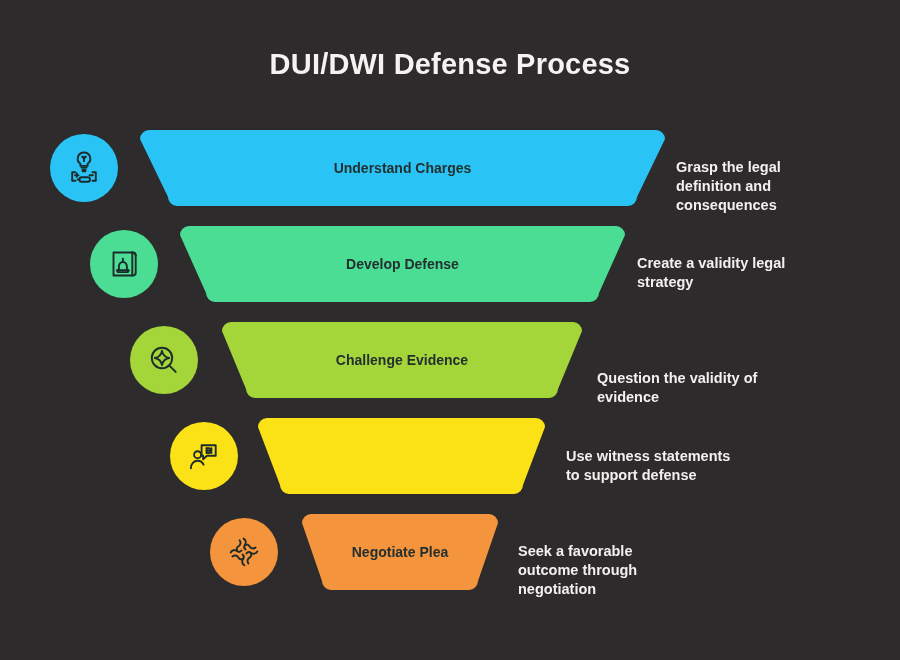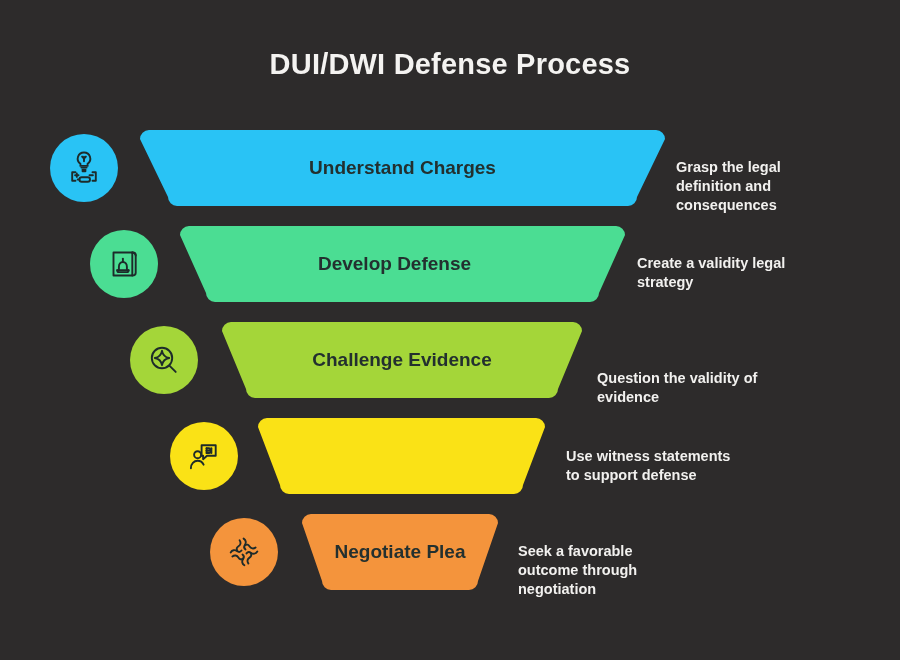--- a/index.html
+++ b/index.html
@@ -58,21 +58,21 @@
     display: block;
     width: 100%;
     height: 100%;
   }
   .bar-label {
     position: absolute;
     top: 0;
     height: 76px;
     line-height: 76px;
     color: #23302f;
-    font-size: 19px;
+    font-size: 14px;
     font-weight: bold;
     text-align: center;
     white-space: nowrap;
     pointer-events: none;
   }
   .desc {
     position: absolute;
     color: #f2f1ef;
     font-size: 14.5px;
     line-height: 19px;
@@ -123,21 +123,21 @@
             <path d="M14.9 25.9v-3.1c0-2.6 1.6-4.8 4-4.8s4 2.2 4 4.8v3.1"></path>
             <path d="M18.9 18v-3.4"></path>
             <path d="M13.2 26.2a1.9 1.9 0 0 0 1.9 1.9h7.6a1.9 1.9 0 0 0 1.9-1.9"></path>
           </svg>
         </div>
         <div class="bar" style="left: 180px; width: 445px;">
           <svg viewBox="0 0 445 76" preserveAspectRatio="none">
             <path d="M 9 0 H 436 A 9 9 0 0 1 445 9 L 419 67 A 9 9 0 0 1 410 76 H 35 A 9 9 0 0 1 26 67 L 0 9 A 9 9 0 0 1 9 0 Z" fill="#4bdd93"></path>
           </svg>
         </div>
-        <div class="bar-label" style="left: 172px; width: 445px;">Develop Defense</div>
+        <div class="bar-label" style="left: 180px; width: 445px;">Develop Defense</div>
         <div class="desc" style="left: 637px; top: 8px; width: 160px;">Create a validity legal strategy</div>
       </div>
       <div class="stage" style="top: 322px;">
         <div class="icon-wrap" style="left: 130px; top: 4px; background: rgb(164, 214, 57);">
           <svg width="40" height="40" viewBox="0 0 40 40" fill="none" stroke="#1d2b2a" stroke-width="1.9" stroke-linecap="round" stroke-linejoin="round">
             <circle cx="18" cy="18" r="10.2"></circle>
             <path d="M25.4 25.6l6.3 6.3"></path>
             <path d="M18 10.8c.8 4.4 2.8 6.4 7.2 7.2-4.4.8-6.4 2.8-7.2 7.2-.8-4.4-2.8-6.4-7.2-7.2 4.4-.8 6.4-2.8 7.2-7.2z"></path>
           </svg>
         </div>

